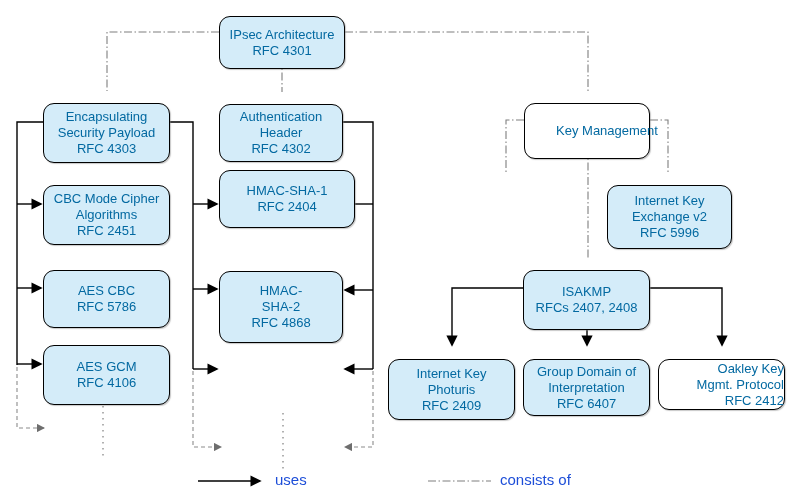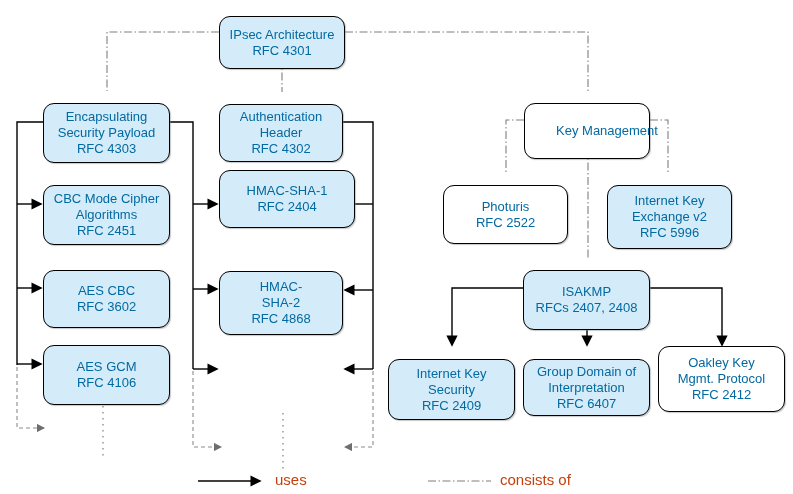--- a/index.html
+++ b/index.html
@@ -13,21 +13,21 @@
     text-align:center;font-size:13px;line-height:16px;color:#0369a1;
     box-shadow:1px 1px 1px rgba(130,130,130,0.45);
     pointer-events:auto;
     margin-top:11px;
   }
   .node-line{white-space:nowrap;}
   .edge-uses{stroke-width:1.4;}
   .edge-consists{stroke-width:1.1;stroke-dasharray:8 2.5 1.5 2.5;}
   .edge-continued{stroke-width:1.1;stroke-dasharray:4 3;}
   .edge-ellipsis{stroke-width:1.6;stroke-dasharray:1.5 4.5;}
-  .legend-label{position:absolute;font-size:15px;color:#c2410c;white-space:nowrap;}
+  .legend-label{position:absolute;font-size:15px;color:#1d4ed8;white-space:nowrap;}
   #legend-uses{left:275px;top:471px;}
   #legend-consists{left:500px;top:471px;}
 </style>
 </head>
 <body>
 
 <div class="canvas">
   <svg id="edge-layer" xmlns="http://www.w3.org/2000/svg" width="793" height="494">
     <defs>
       <marker id="arrow-black" viewBox="0 0 10 10" refX="8.5" refY="5" markerWidth="8" markerHeight="8" orient="auto">
@@ -87,57 +87,53 @@
       </div>
       <div class="node" style="left: 43px; top: 174px; width: 127px; height: 60px; background: rgb(212, 236, 249); border-color: rgb(0, 0, 0);">
         <div class="node-line">CBC Mode Cipher</div>
         <div class="node-line">Algorithms</div>
         <div class="node-line">RFC 2451</div>
       </div>
       <div class="node" style="left: 219px; top: 159px; width: 136px; height: 58px; background: rgb(212, 236, 249); border-color: rgb(0, 0, 0); align-items: center;">
         <div class="node-line">HMAC-SHA-1</div>
         <div class="node-line">RFC 2404</div>
       </div>
-      <div class="node" style="left: 443px; top: 174px; width: 125px; height: 59px; background: rgb(255, 255, 255); border-color: rgb(0, 0, 0);">
-        <div class="node-line">Photuris</div>
-        <div class="node-line">RFC 2522</div>
-      </div>
       <div class="node" style="left: 607px; top: 174px; width: 125px; height: 64px; background: rgb(212, 236, 249); border-color: rgb(0, 0, 0);">
         <div class="node-line">Internet Key</div>
         <div class="node-line">Exchange v2</div>
         <div class="node-line">RFC 5996</div>
       </div>
       <div class="node" style="left: 43px; top: 259px; width: 127px; height: 58px; background: rgb(212, 236, 249); border-color: rgb(0, 0, 0);">
         <div class="node-line">AES CBC</div>
-        <div class="node-line">RFC 3602</div>
+        <div class="node-line">RFC 5786</div>
       </div>
-      <div class="node" style="left: 219px; top: 260px; width: 124px; height: 64px; background: rgb(212, 236, 249); border-color: rgb(0, 0, 0); align-items: center;">
+      <div class="node" style="left: 219px; top: 260px; width: 124px; height: 72px; background: rgb(212, 236, 249); border-color: rgb(0, 0, 0); align-items: center;">
         <div class="node-line">HMAC-</div>
         <div class="node-line">SHA-2</div>
         <div class="node-line">RFC 4868</div>
       </div>
       <div class="node" style="left: 523px; top: 259px; width: 127px; height: 60px; background: rgb(212, 236, 249); border-color: rgb(0, 0, 0);">
         <div class="node-line">ISAKMP</div>
         <div class="node-line">RFCs 2407, 2408</div>
       </div>
       <div class="node" style="left: 43px; top: 334px; width: 127px; height: 60px; background: rgb(212, 236, 249); border-color: rgb(0, 0, 0);">
         <div class="node-line">AES GCM</div>
         <div class="node-line">RFC 4106</div>
       </div>
       <div class="node" style="left: 388px; top: 348px; width: 127px; height: 61px; background: rgb(212, 236, 249); border-color: rgb(0, 0, 0);">
         <div class="node-line">Internet Key</div>
-        <div class="node-line">Security</div>
+        <div class="node-line">Photuris</div>
         <div class="node-line">RFC 2409</div>
       </div>
       <div class="node" style="left: 523px; top: 348px; width: 127px; height: 57px; background: rgb(212, 236, 249); border-color: rgb(0, 0, 0);">
         <div class="node-line">Group Domain of</div>
         <div class="node-line">Interpretation</div>
         <div class="node-line">RFC 6407</div>
       </div>
-      <div class="node" style="left: 658px; top: 335px; width: 127px; height: 66px; background: rgb(255, 255, 255); border-color: rgb(0, 0, 0);">
+      <div class="node" style="left: 658px; top: 348px; width: 127px; height: 51px; background: rgb(255, 255, 255); border-color: rgb(0, 0, 0); align-items: flex-end;">
         <div class="node-line">Oakley Key</div>
         <div class="node-line">Mgmt. Protocol</div>
         <div class="node-line">RFC 2412</div>
       </div>
     </div>
 
   <div class="legend-label" id="legend-uses">uses</div>
   <div class="legend-label" id="legend-consists">consists of</div>
 </div>
 

